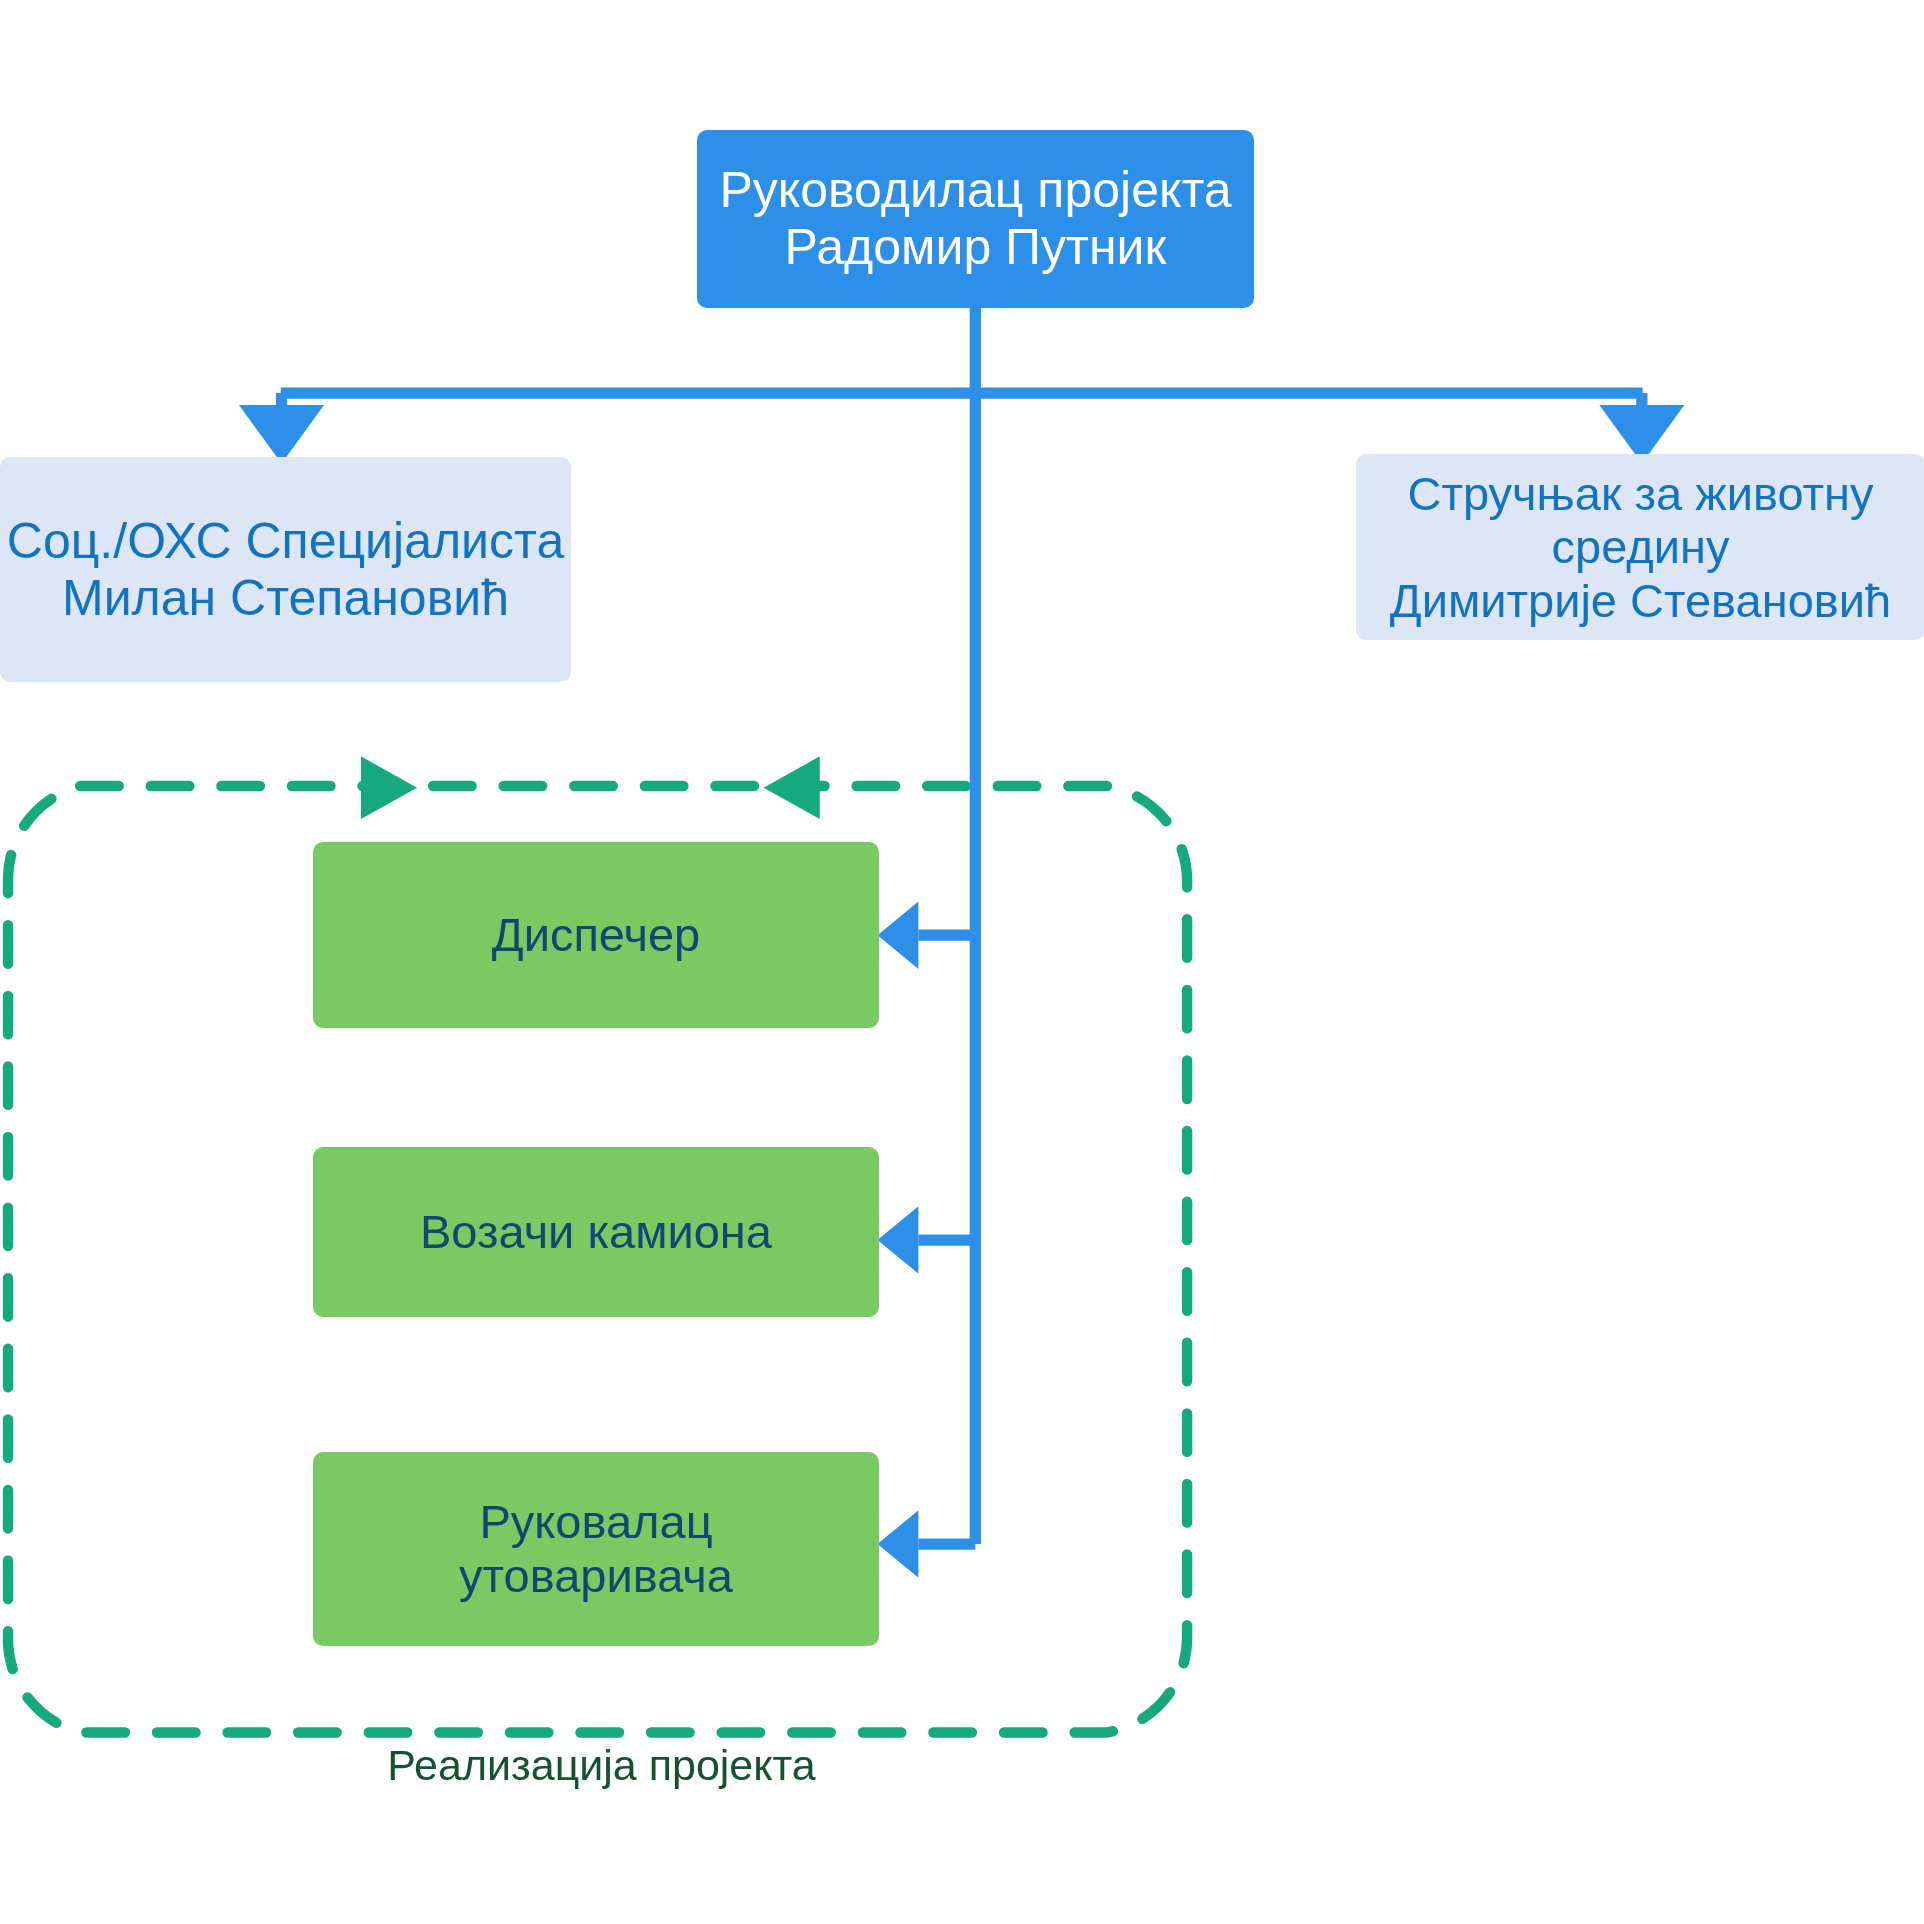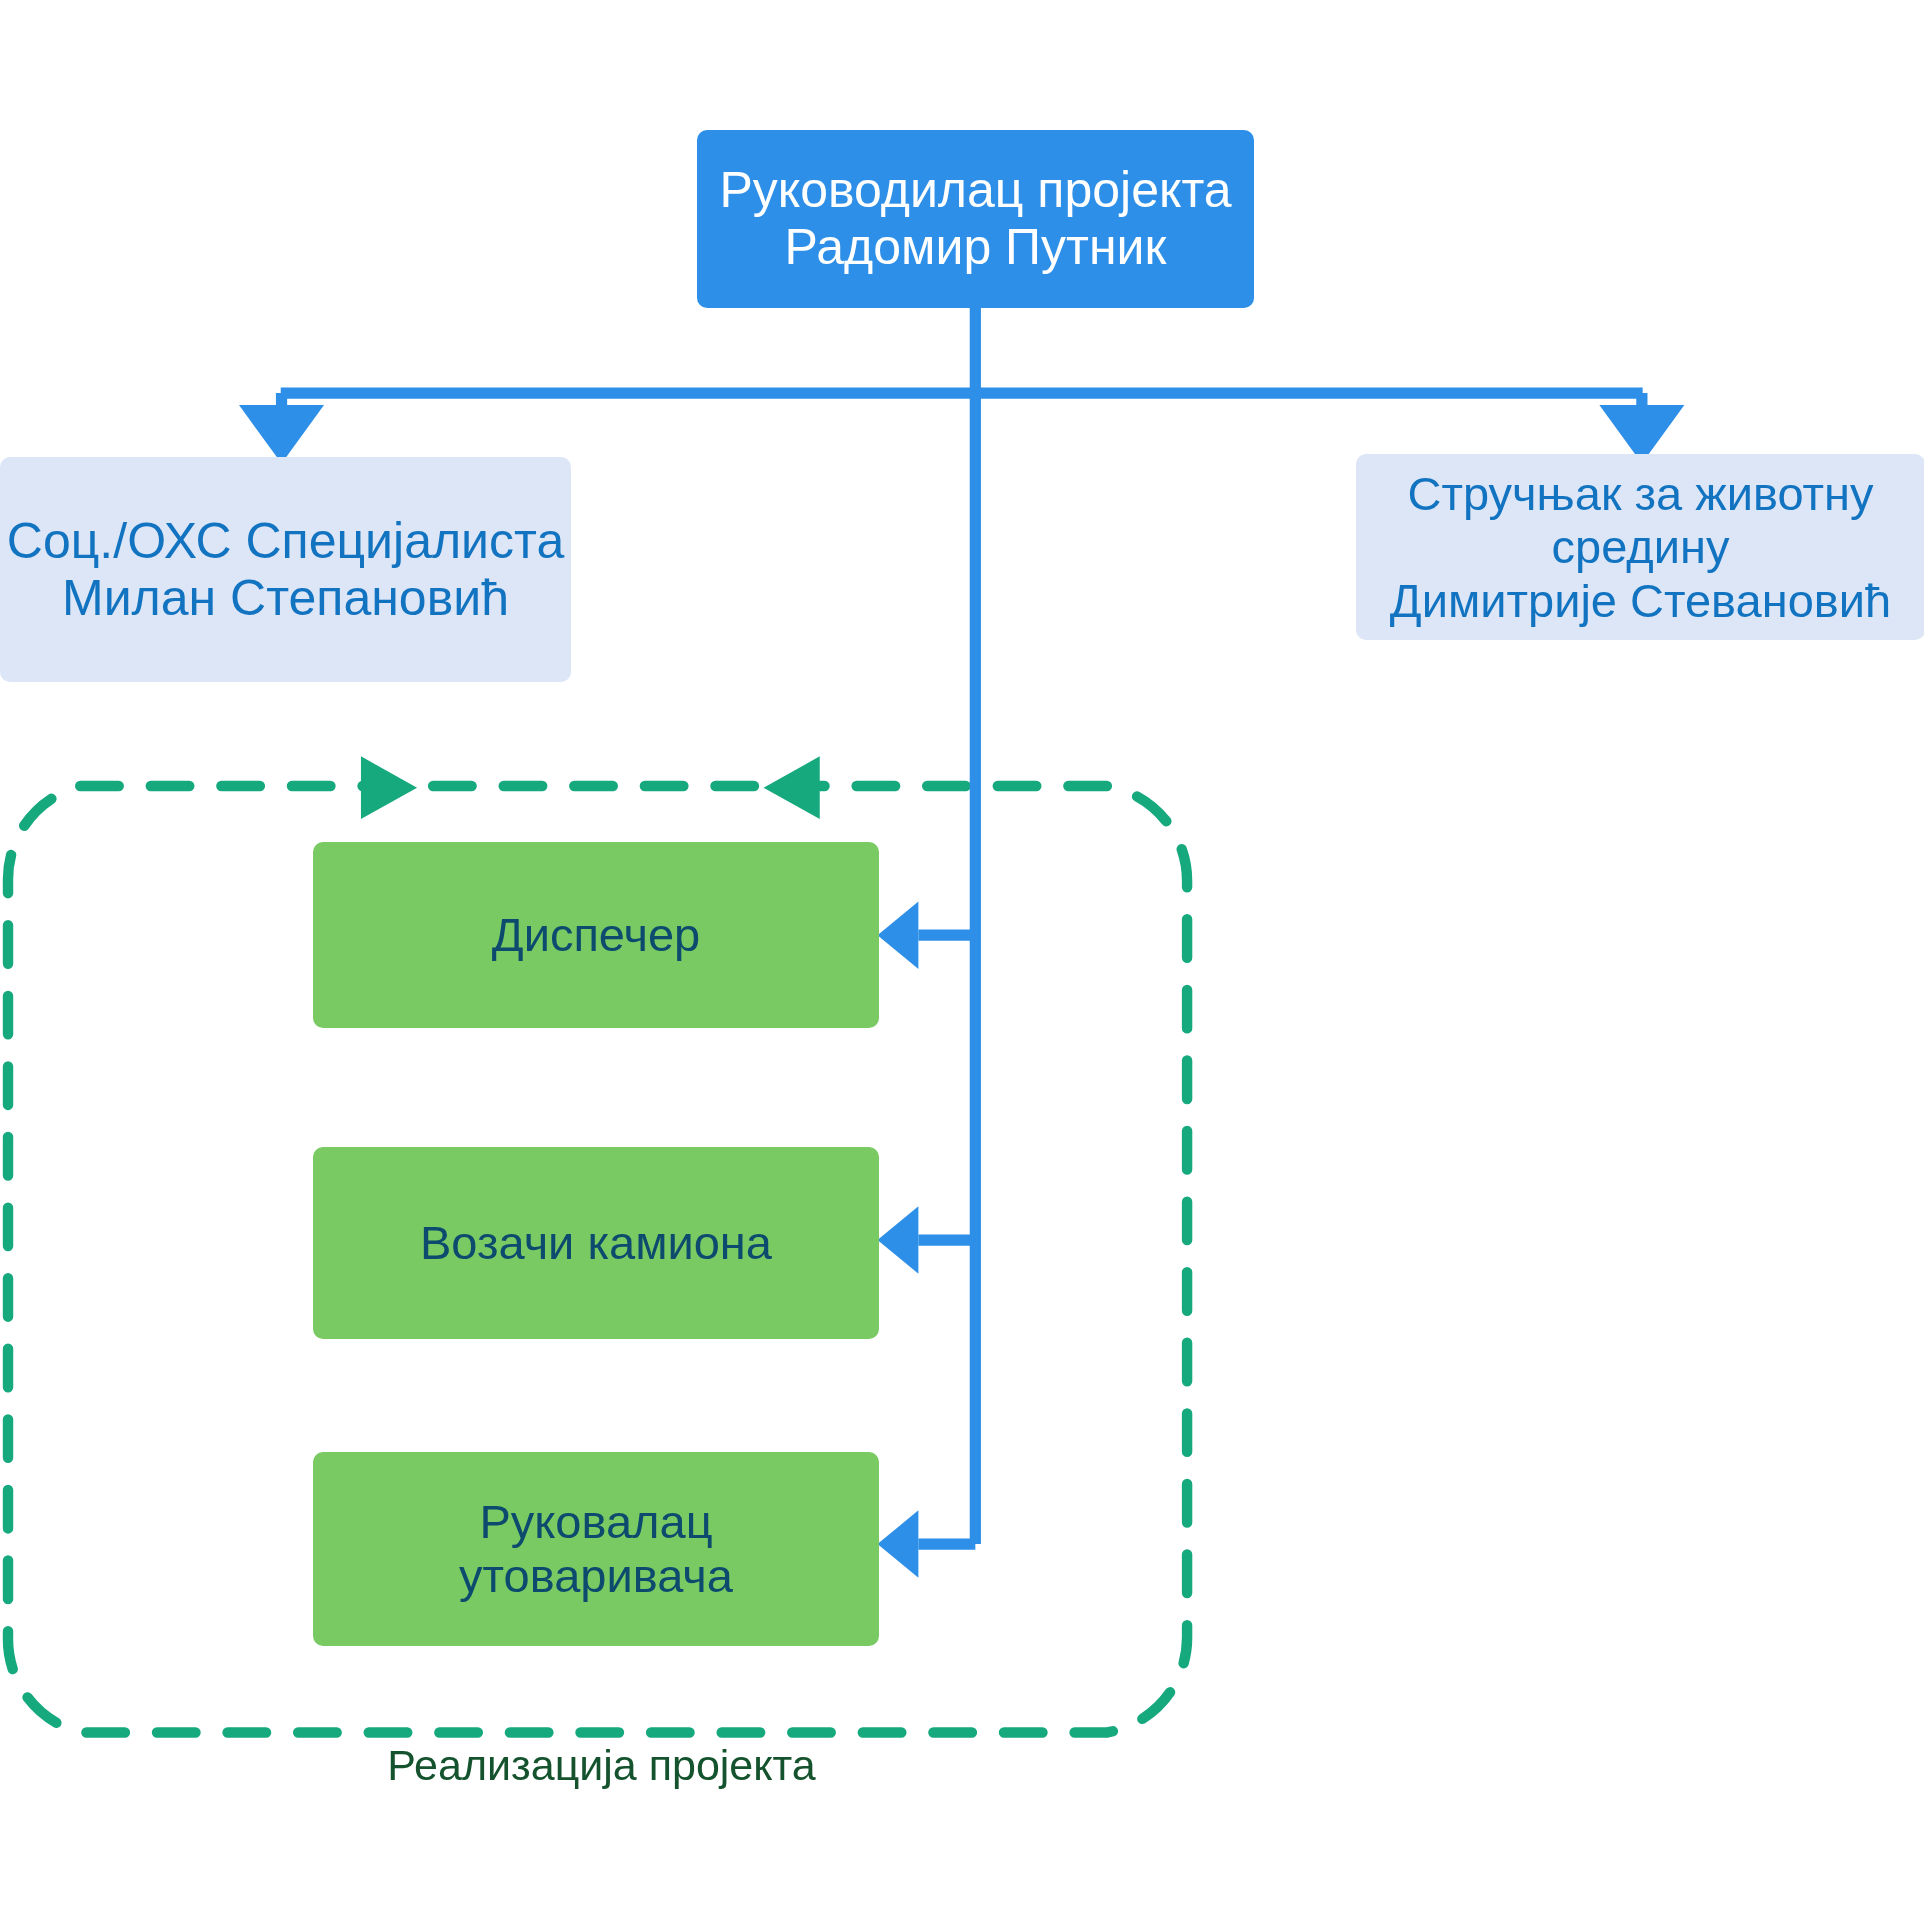--- a/index.html
+++ b/index.html
@@ -64,21 +64,21 @@
     font-size: 47px;
   }
   .node-green {
     left: 313px;
     width: 566px;
     background: #7aca64;
     color: #0c4a6e;
     font-size: 47px;
   }
   .green-1 { top: 842px; height: 186px; }
-  .green-2 { top: 1147px; height: 192px; }
+  .green-2 { top: 1147px; height: 170px; }
   .green-3 { top: 1452px; height: 194px; }
   .group-caption {
     position: absolute;
     left: 377px;
     top: 1741px;
     width: 449px;
     text-align: center;
     color: #14532d;
     font-size: 43px;
     z-index: 5;

